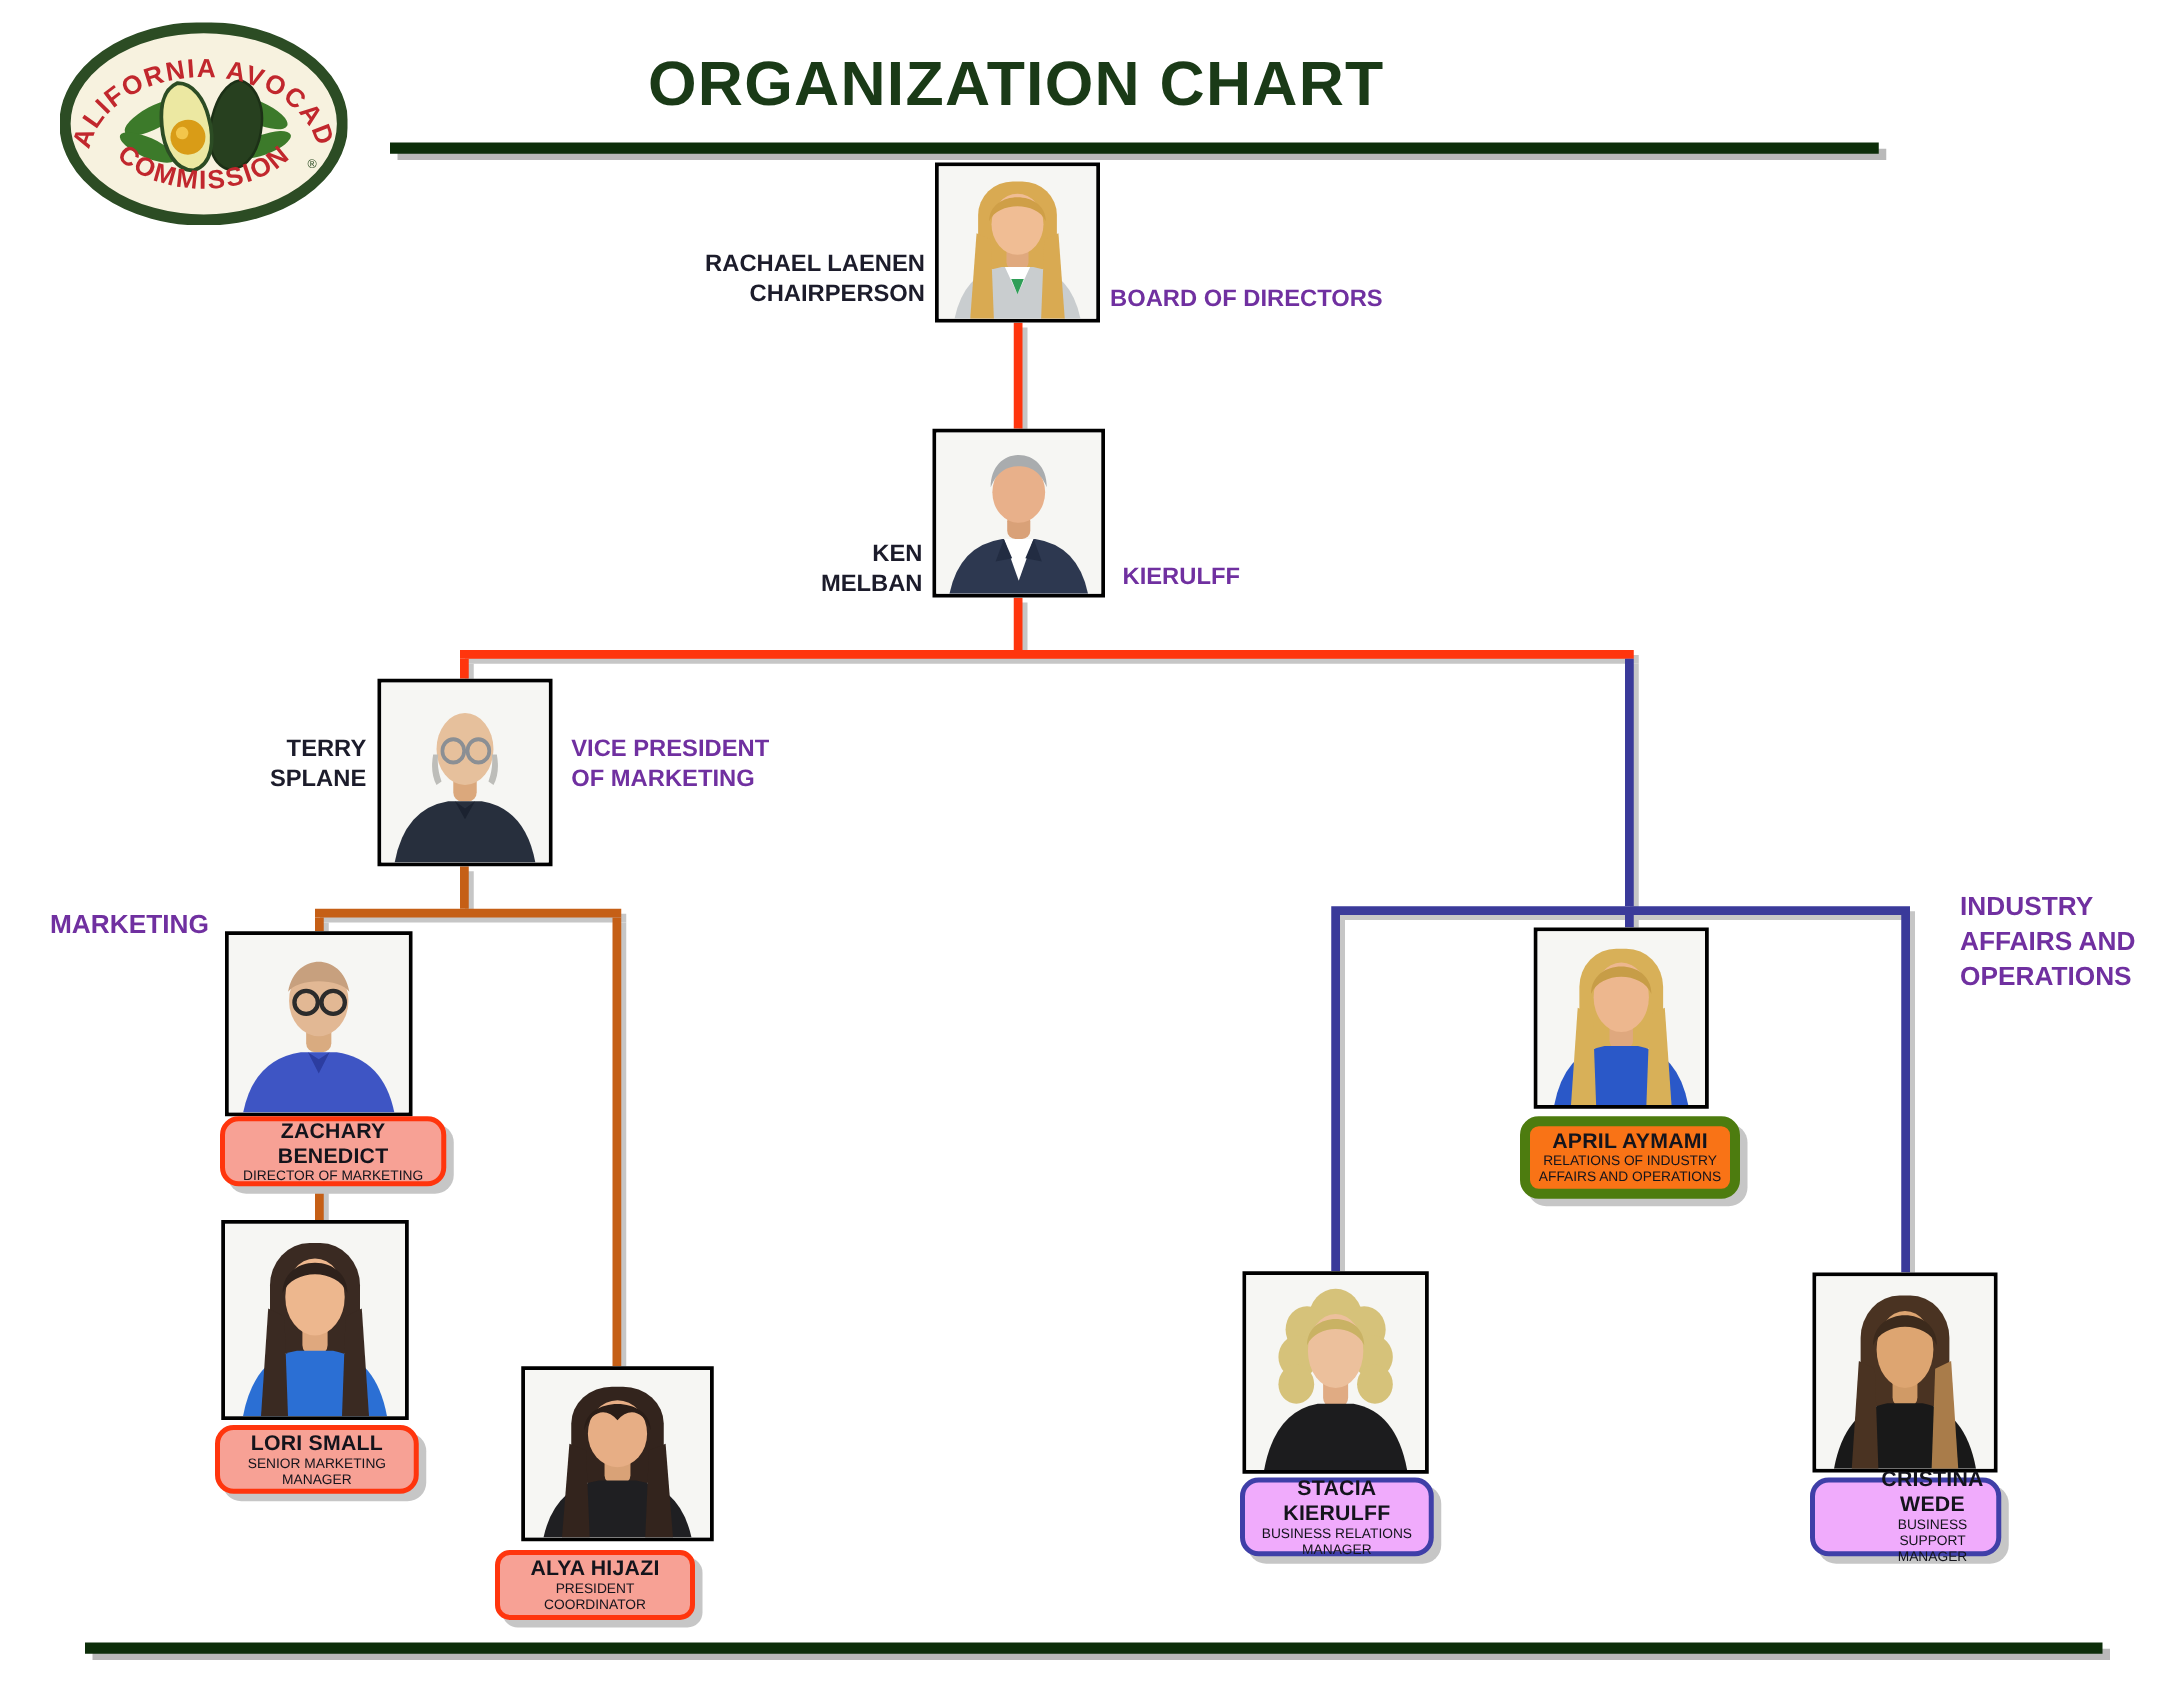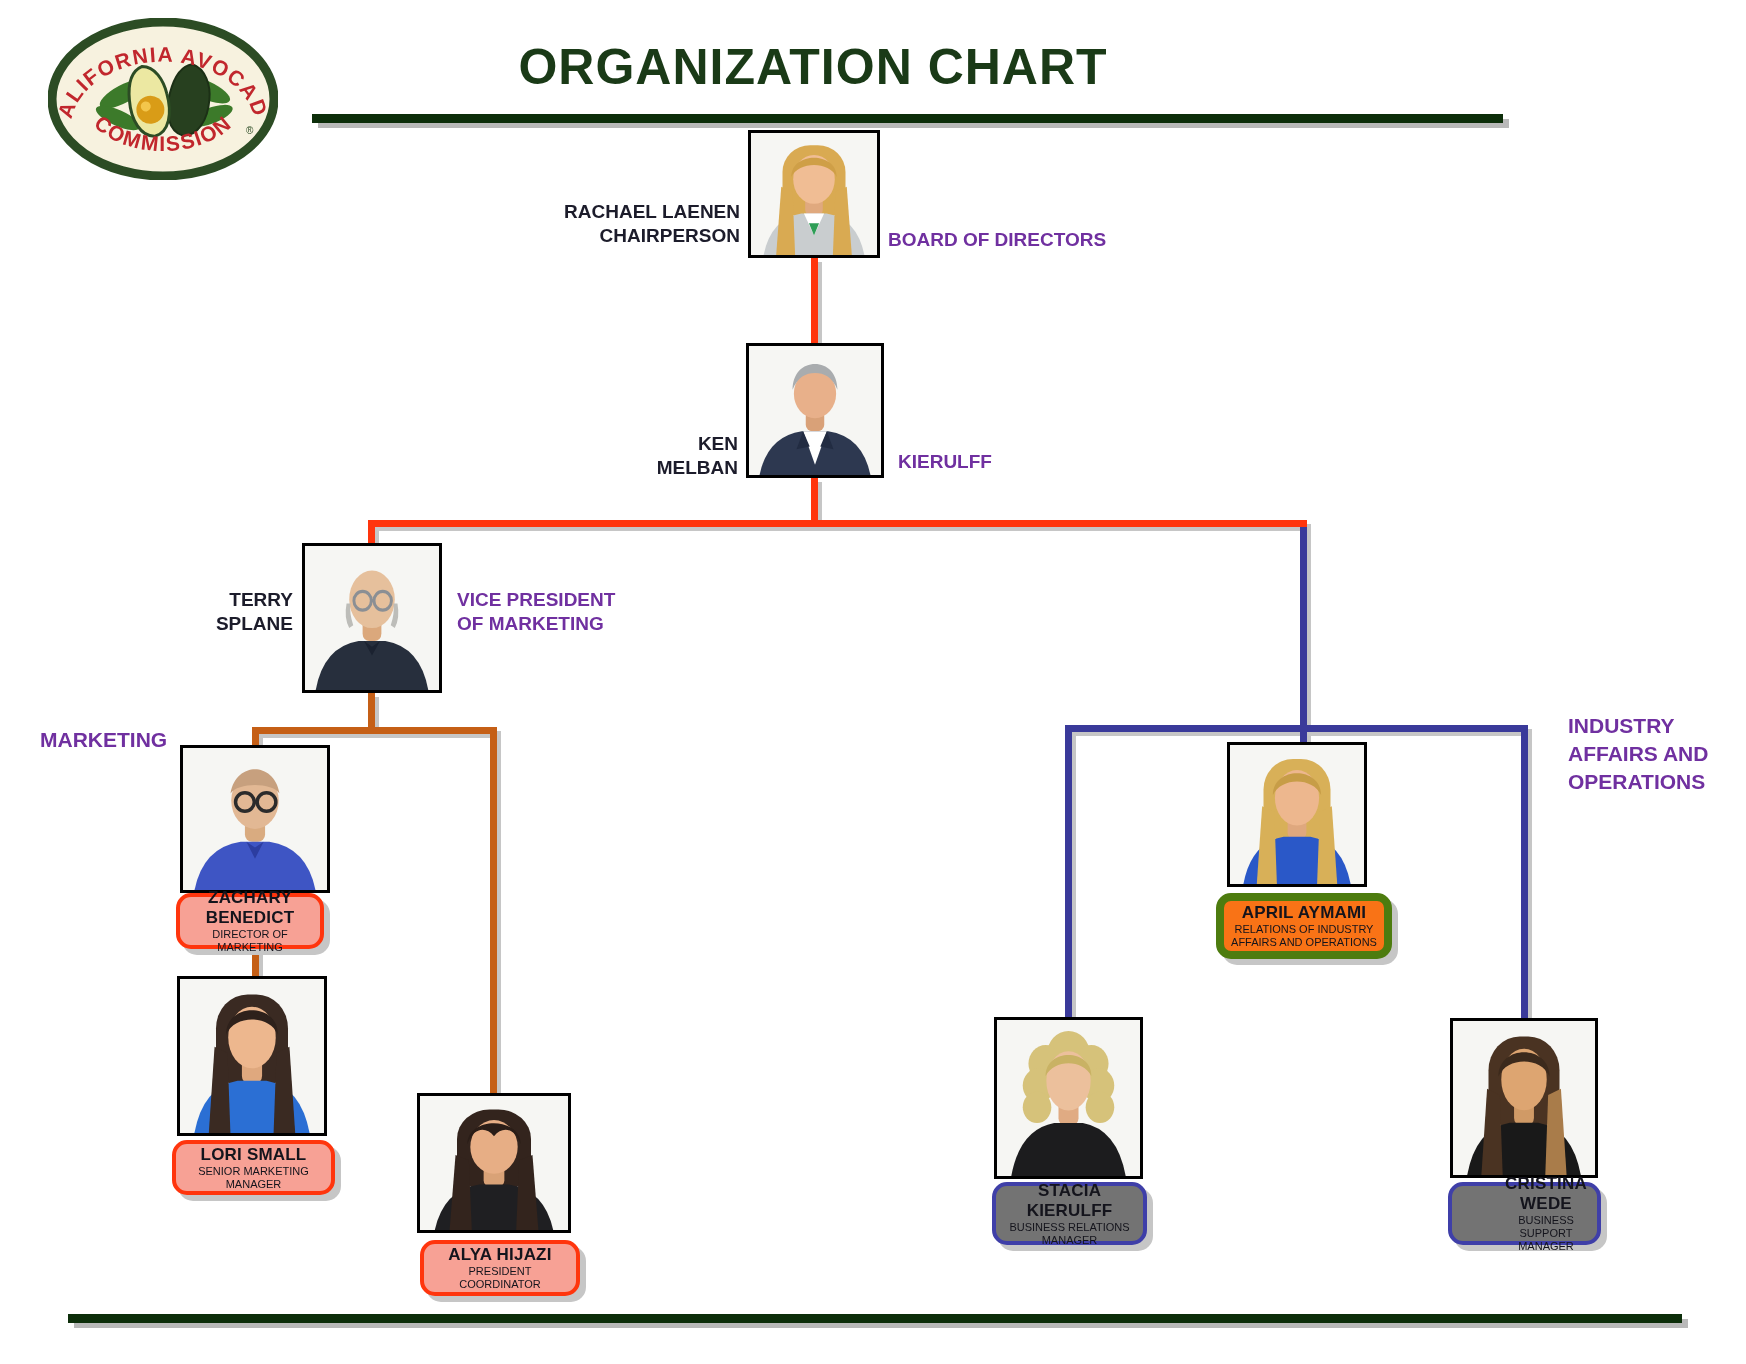--- a/index.html
+++ b/index.html
@@ -29,21 +29,21 @@
   .dept-label{position:absolute;font-size:21px;font-weight:600;color:#7030a0;line-height:28px;white-space:nowrap;}
   .dept-label span{display:block;}
   
   .badge{position:absolute;border-radius:15px;box-shadow:6px 6px 0 #c6c6c6;text-align:center;
          box-sizing:border-box;display:flex;flex-direction:column;justify-content:center;padding:3px 4px;}
   .badge-name{font-size:17px;font-weight:bold;color:#14141c;letter-spacing:.2px;line-height:20px;}
   .badge-role{font-size:11px;font-weight:normal;color:#14141c;line-height:13px;}
   .badge-role span{display:block;}
   .badge.salmon{background:#f7a195;border:4px solid #ff350d;}
   .badge.green{background:#f97316;border:8px solid #4d7c0f;}
-  .badge.blue{background:#737373;border:4px solid #3f3fa8;}
+  .badge.blue{background:#f0abfc;border:4px solid #3f3fa8;}
 </style>
 </head>
 <body>
 
 <div class="canvas">
 
   <svg class="logo" viewBox="0 0 230 162">
     <defs>
       <path id="arcTop" d="M 24 100 A 92 66 0 0 1 206 100"></path>
       <path id="arcBot" d="M 44 106 A 82 54 0 0 0 186 106"></path>
@@ -178,21 +178,21 @@
       <path d="M44 66 L50 78 L56 66 L50 70Z" fill="#2c3da0"></path>
       <ellipse cx="50" cy="37" rx="16.5" ry="20" fill="#e2b894"></ellipse>
       <path d="M33 32 C35 20 43 15 50 15 C57 15 65 20 67 32 C62 24 38 24 33 32Z" fill="#c7a07e"></path>
       <g stroke="#2b2b2b" stroke-width="2.4" fill="none">
         <circle cx="43" cy="38" r="6.5"></circle>
           <circle cx="58" cy="38" r="6.5"></circle>
           <path d="M49.5 38 L51.5 38"></path>
       </g>
     </svg>
   </div>
-  <div class="badge salmon" style="left:176px;top:893px;width:148px;height:56px;align-items:center;">
+  <div class="badge salmon" style="left:176px;top:893px;width:181px;height:56px;align-items:center;">
     <div class="badge-name">ZACHARY BENEDICT</div>
     <div class="badge-role">
       <span>DIRECTOR OF MARKETING</span>
     </div>
   </div>
 
   <div class="photo" style="left:177px;top:976px;width:150px;height:160px;">
     <svg viewBox="0 0 100 100" preserveAspectRatio="none">
       <rect width="100" height="100" fill="#f6f6f3"></rect>
       <rect x="25" y="10" width="50" height="62" rx="22" fill="#3a2a22"></rect>
@@ -216,21 +216,21 @@
       <rect width="100" height="100" fill="#f6f6f3"></rect>
       <rect x="25" y="10" width="50" height="62" rx="22" fill="#33241d"></rect>
       <rect x="43" y="50" width="14" height="18" rx="5" fill="#d9a277"></rect>
       <path d="M10 100 Q16 70 40 66 L60 66 Q84 70 90 100Z" fill="#1f1f22"></path>
       <path d="M24 44 L20 100 L35 100 L33 48Z" fill="#33241d"></path>
       <path d="M76 44 L80 100 L65 100 L67 48Z" fill="#33241d"></path>
       <ellipse cx="50" cy="38" rx="16" ry="20" fill="#e7ae85"></ellipse>
       <path d="M32 36 C32 15 68 15 68 36 C64 24 56 22 50 30 C44 22 36 24 32 36Z" fill="#2a1d17"></path>
     </svg>
   </div>
-  <div class="badge salmon" style="left:420px;top:1240px;width:160px;height:56px;">
+  <div class="badge salmon" style="left:396px;top:1240px;width:160px;height:56px;border-radius:12px;">
     <div class="badge-name">ALYA HIJAZI</div>
     <div class="badge-role">
       <span>PRESIDENT COORDINATOR</span>
     </div>
   </div>
 
   <div class="photo" style="left:1227px;top:742px;width:140px;height:145px;">
     <svg viewBox="0 0 100 100" preserveAspectRatio="none">
       <rect width="100" height="100" fill="#f6f6f3"></rect>
       <rect x="25" y="10" width="50" height="62" rx="22" fill="#d8b058"></rect>

